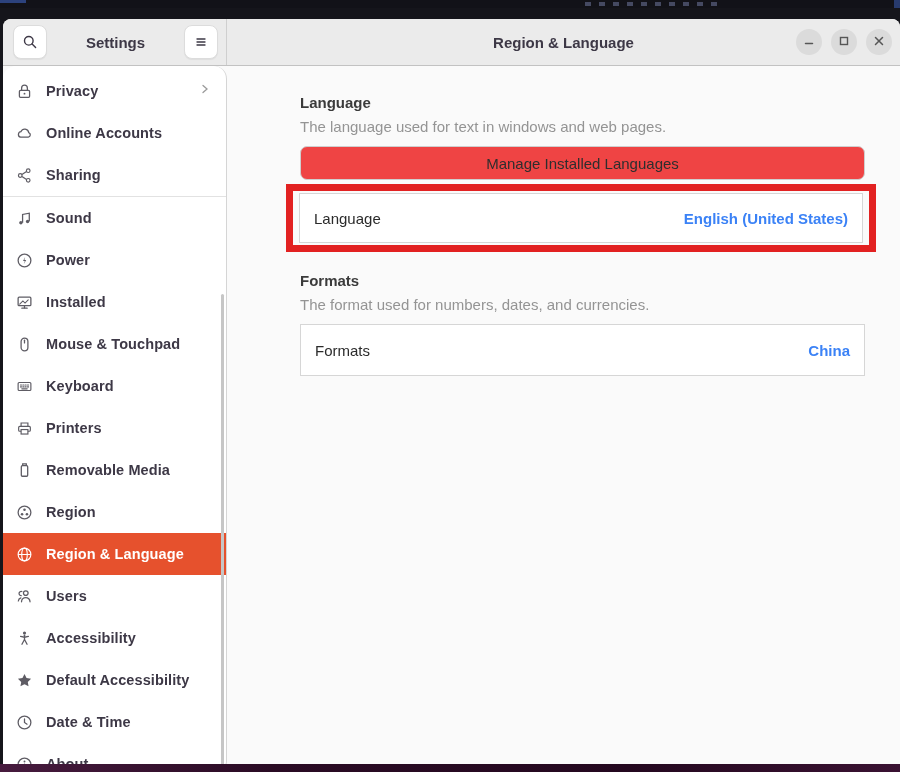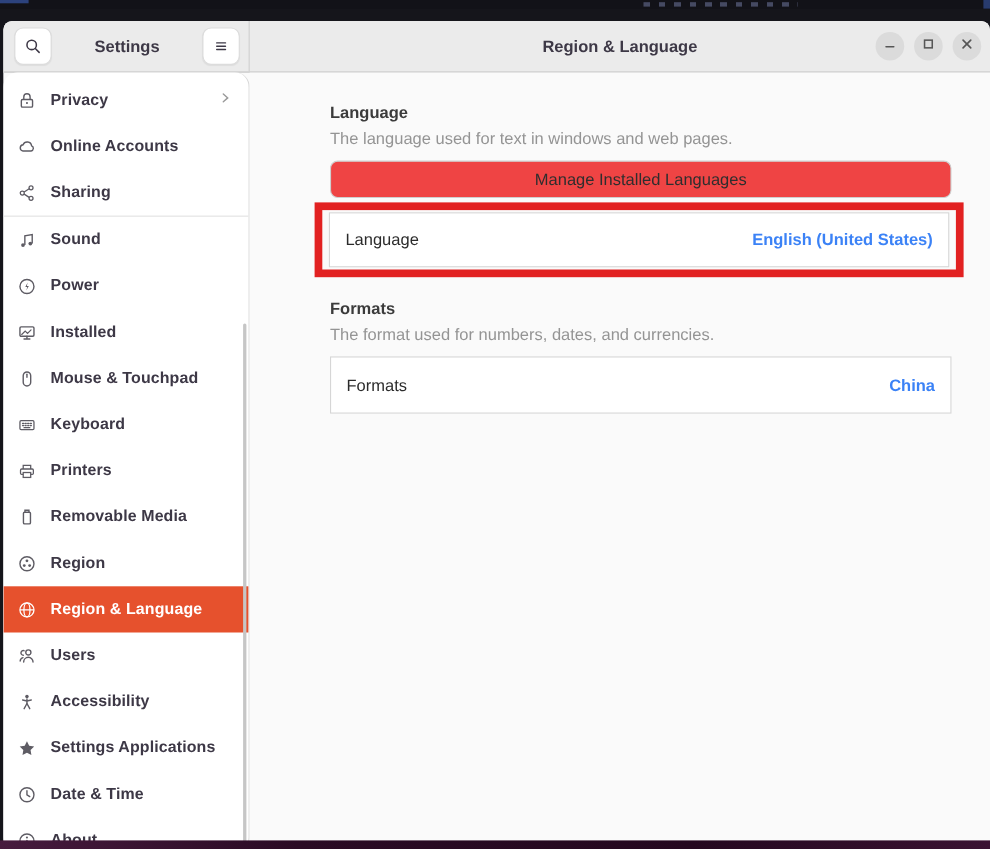--- a/index.html
+++ b/index.html
@@ -302,21 +302,21 @@
           </span>
           <span class="sb-label">Accessibility</span>
         </div>
 
         <div class="sb-item">
           <span class="icon">
             <svg viewBox="0 0 16 16" fill="currentColor" stroke="none">
               <path d="M8 1.8 l1.9 3.9 4.3.6 -3.1 3 .7 4.2 L8 11.5 4.2 13.5 l.7-4.2 -3.1-3 4.3-.6 z"></path>
             </svg>
           </span>
-          <span class="sb-label">Settings Applications</span>
+          <span class="sb-label">Default Accessibility</span>
         </div>
 
         <div class="sb-item">
           <span class="icon">
             <svg viewBox="0 0 16 16" fill="none" stroke="currentColor" stroke-width="1.2" stroke-linecap="round">
               <circle cx="8" cy="8" r="6"></circle>
                 <path d="M8 4.6 V8 L10.4 9.6"></path>
             </svg>
           </span>
           <span class="sb-label">Date &amp; Time</span>

